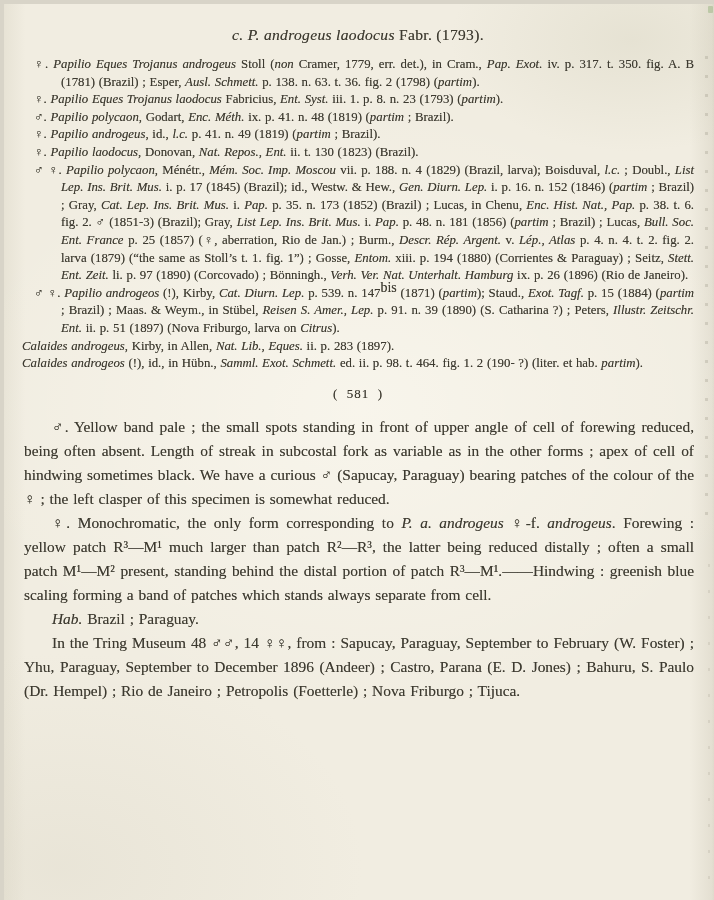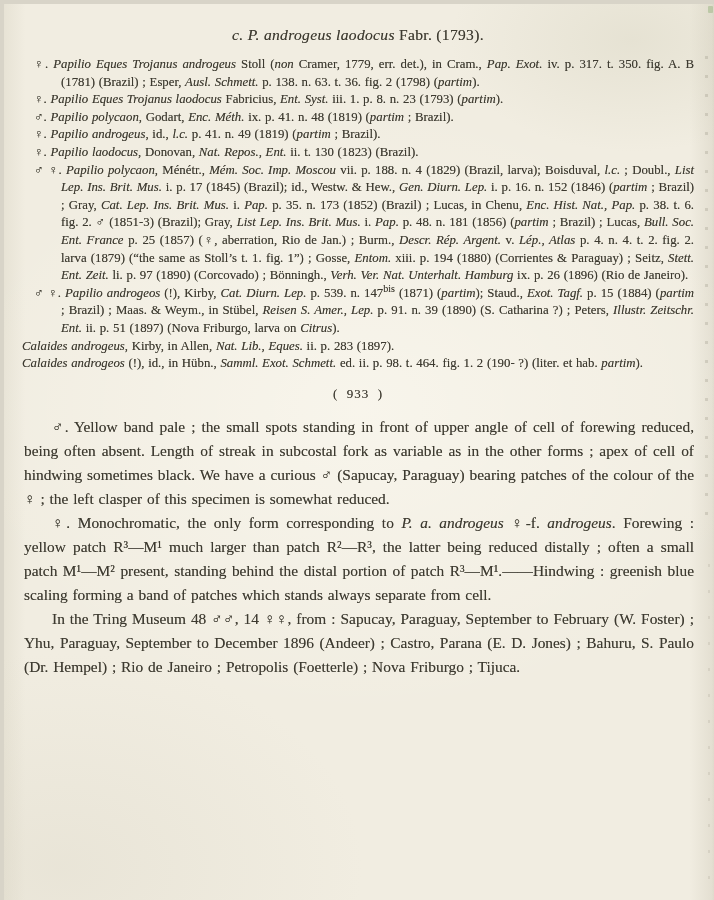--- a/index.html
+++ b/index.html
@@ -48,21 +48,21 @@
   .bodytext{padding:0 0 0 2px;}
   .para{
     margin:0;
     font-size:15.4px;
     line-height:24px;
     text-align:justify;
     text-indent:28px;
     word-spacing:1px;
   }
   .it{font-style:italic;}
-  sup{font-size:10px;line-height:0;}
+  sup{font-size:14px;line-height:0;}
   .speck-col{
     position:absolute;
     top:52px;right:10px;
     width:3px;height:470px;
     background:repeating-linear-gradient(180deg,
       rgba(122,117,100,0.22) 0 3px, transparent 3px 19px);
     pointer-events:none;
   }
   .speck-col2{
     position:absolute;
@@ -104,20 +104,21 @@
       <p class="syn"><span>♀. </span><span class="it">Papilio Eques Trojanus laodocus</span><span> Fabricius, </span><span class="it">Ent. Syst.</span><span> iii. 1. p. 8. n. 23 (1793) (</span><span class="it">partim</span><span>).</span></p>
       <p class="syn"><span>♂. </span><span class="it">Papilio polycaon</span><span>, Godart, </span><span class="it">Enc. Méth.</span><span> ix. p. 41. n. 48 (1819) (</span><span class="it">partim</span><span> ; Brazil).</span></p>
       <p class="syn"><span>♀. </span><span class="it">Papilio androgeus</span><span>, id., </span><span class="it">l.c.</span><span> p. 41. n. 49 (1819) (</span><span class="it">partim</span><span> ; Brazil).</span></p>
       <p class="syn"><span>♀. </span><span class="it">Papilio laodocus</span><span>, Donovan, </span><span class="it">Nat. Repos., Ent.</span><span> ii. t. 130 (1823) (Brazil).</span></p>
       <p class="syn"><span>♂ ♀. </span><span class="it">Papilio polycaon</span><span>, Ménétr., </span><span class="it">Mém. Soc. Imp. Moscou</span><span> vii. p. 188. n. 4 (1829) (Brazil, larva); Boisduval, </span><span class="it">l.c.</span><span> ; Doubl., </span><span class="it">List Lep. Ins. Brit. Mus.</span><span> i. p. 17 (1845) (Brazil); id., Westw. &amp; Hew., </span><span class="it">Gen. Diurn. Lep.</span><span> i. p. 16. n. 152 (1846) (</span><span class="it">partim</span><span> ; Brazil) ; Gray, </span><span class="it">Cat. Lep. Ins. Brit. Mus.</span><span> i. </span><span class="it">Pap.</span><span> p. 35. n. 173 (1852) (Brazil) ; Lucas, in Chenu, </span><span class="it">Enc. Hist. Nat., Pap.</span><span> p. 38. t. 6. fig. 2. ♂ (1851-3) (Brazil); Gray, </span><span class="it">List Lep. Ins. Brit. Mus.</span><span> i. </span><span class="it">Pap.</span><span> p. 48. n. 181 (1856) (</span><span class="it">partim</span><span> ; Brazil) ; Lucas, </span><span class="it">Bull. Soc. Ent. France</span><span> p. 25 (1857) (♀, aberration, Rio de Jan.) ; Burm., </span><span class="it">Descr. Rép. Argent.</span><span> v. </span><span class="it">Lép., Atlas</span><span> p. 4. n. 4. t. 2. fig. 2. larva (1879) (“the same as Stoll’s t. 1. fig. 1”) ; Gosse, </span><span class="it">Entom.</span><span> xiii. p. 194 (1880) (Corrientes &amp; Paraguay) ; Seitz, </span><span class="it">Stett. Ent. Zeit.</span><span> li. p. 97 (1890) (Corcovado) ; Bönningh., </span><span class="it">Verh. Ver. Nat. Unterhalt. Hamburg</span><span> ix. p. 26 (1896) (Rio de Janeiro).</span></p>
       <p class="syn"><span>♂ ♀. </span><span class="it">Papilio androgeos</span><span> (!), Kirby, </span><span class="it">Cat. Diurn. Lep.</span><span> p. 539. n. 147</span><sup>bis</sup><span> (1871) (</span><span class="it">partim</span><span>); Staud., </span><span class="it">Exot. Tagf.</span><span> p. 15 (1884) (</span><span class="it">partim</span><span> ; Brazil) ; Maas. &amp; Weym., in Stübel, </span><span class="it">Reisen S. Amer., Lep.</span><span> p. 91. n. 39 (1890) (S. Catharina ?) ; Peters, </span><span class="it">Illustr. Zeitschr. Ent.</span><span> ii. p. 51 (1897) (Nova Friburgo, larva on </span><span class="it">Citrus</span><span>).</span></p>
       <p class="syn flush"><span class="it">Calaides androgeus</span><span>, Kirby, in Allen, </span><span class="it">Nat. Lib., Eques.</span><span> ii. p. 283 (1897).</span></p>
       <p class="syn flush"><span class="it">Calaides androgeos</span><span> (!), id., in Hübn., </span><span class="it">Samml. Exot. Schmett.</span><span> ed. ii. p. 98. t. 464. fig. 1. 2 (190- ?) (liter. et hab. </span><span class="it">partim</span><span>).</span></p>
     </div>
 
-  <div class="pageno">(  933  )</div>
+  <div class="pageno">(  581  )</div>
 
   <div class="bodytext">
       <p class="para"><span>♂. Yellow band pale ; the small spots standing in front of upper angle of cell of forewing reduced, being often absent.  Length of streak in subcostal fork as variable as in the other forms ; apex of cell of hindwing sometimes black.  We have a curious ♂ (Sapucay, Paraguay) bearing patches of the colour of the ♀ ; the left clasper of this specimen is somewhat reduced.</span></p>
       <p class="para"><span>♀. Monochromatic, the only form corresponding to </span><span class="it">P. a. androgeus</span><span> ♀-f. </span><span class="it">androgeus</span><span>.  Forewing : yellow patch R³—M¹ much larger than patch R²—R³, the latter being reduced distally ; often a small patch M¹—M² present, standing behind the distal portion of patch R³—M¹.——Hindwing : greenish blue scaling forming a band of patches which stands always separate from cell.</span></p>
+      <p class="para"><span class="it">Hab.</span><span> Brazil ; Paraguay.</span></p>
       <p class="para"><span>In the Tring Museum 48 ♂♂, 14 ♀♀, from : Sapucay, Paraguay, September to February (W. Foster) ; Yhu, Paraguay, September to December 1896 (Andeer) ; Castro, Parana (E. D. Jones) ; Bahuru, S. Paulo (Dr. Hempel) ; Rio de Janeiro ; Petropolis (Foetterle) ; Nova Friburgo ; Tijuca.</span></p>
     </div>
 </div>
 
 </body></html>

